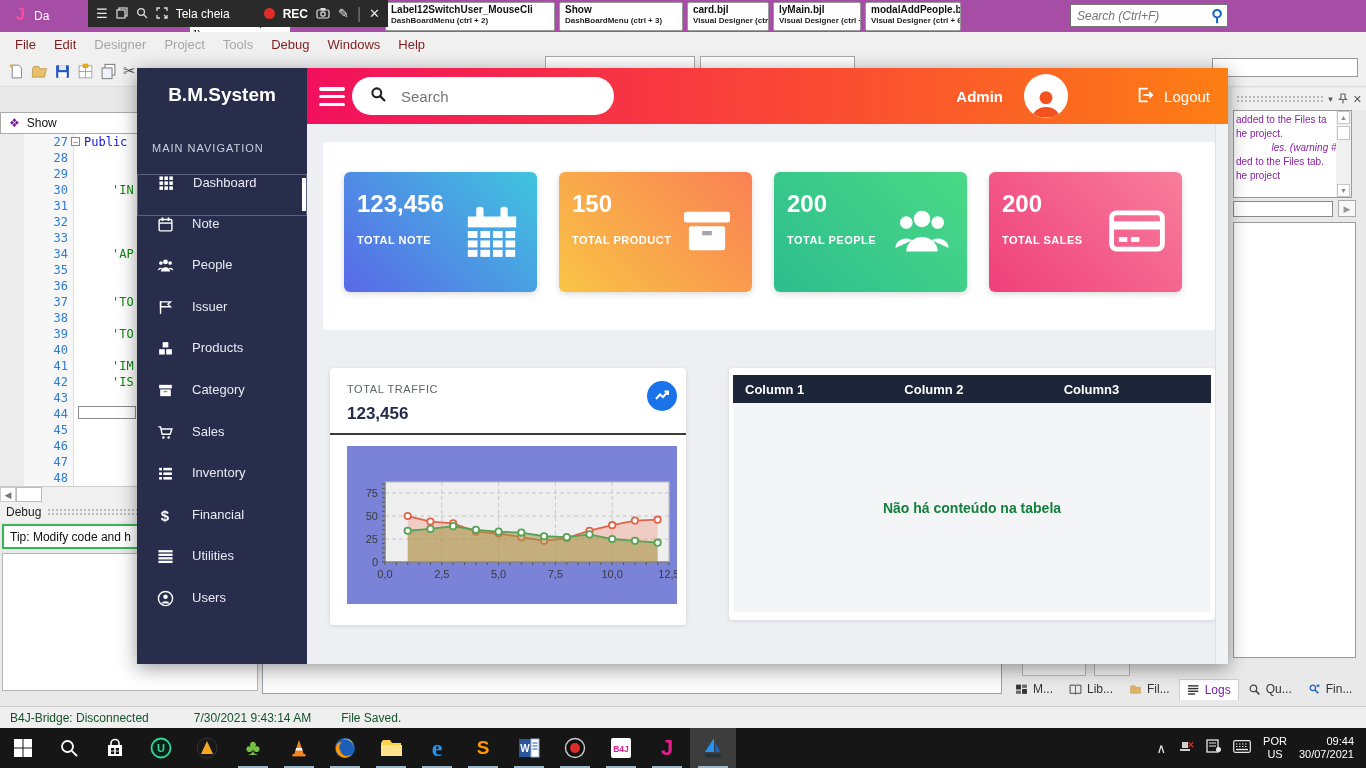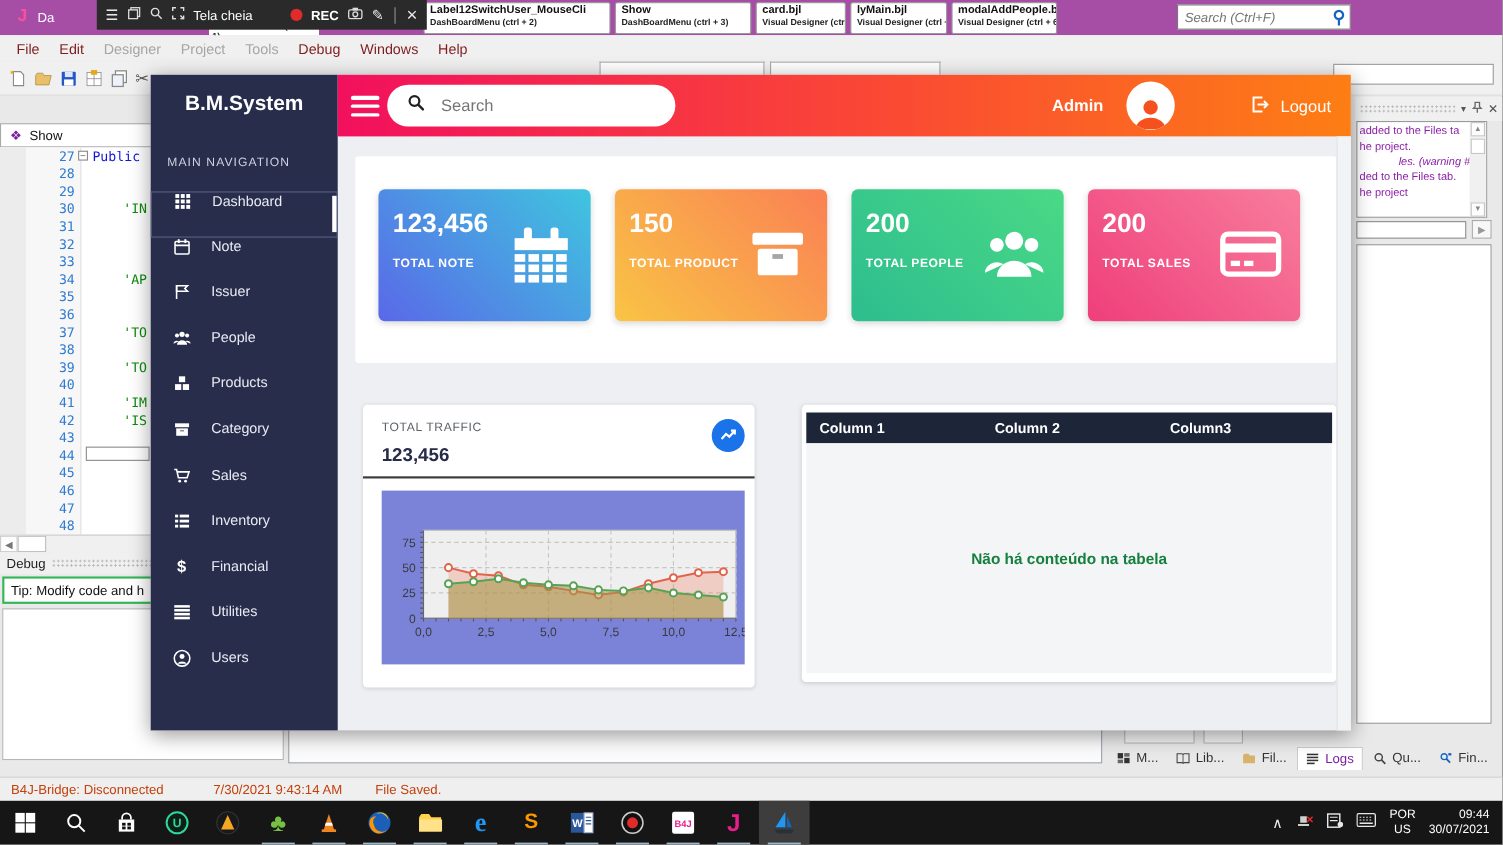--- a/index.html
+++ b/index.html
@@ -86,21 +86,21 @@
              font-size:9px;display:flex;align-items:center;justify-content:center;}
   .logs-big{left:1233px;top:222px;width:123px;height:436px;background:#fff;border:1px solid #9a9a9a;z-index:1;}
 
   
   .btabs{left:1008px;top:676px;width:358px;height:26px;display:flex;align-items:center;gap:2px;z-index:1;}
   .btab{display:flex;align-items:center;gap:5px;font-size:12px;color:#333;padding:3px 7px;}
   .btab.act{background:#fff;border:1px solid #ccc;border-bottom:0;color:#7b1fa2;}
 
   
   .statusbar{left:0;top:706px;width:1366px;height:22px;background:#efefef;border-top:1px solid #cfcfcf;
-             display:flex;align-items:center;font-size:12px;color:#c2410c;z-index:1;}
+             display:flex;align-items:center;font-size:12px;color:#14532d;z-index:1;}
   .statusbar span{margin-left:10px;}
   .statusbar .dt{margin-left:45px;} .statusbar .sv{margin-left:30px;}
 
   
   .appwin{left:137px;top:68px;width:1091px;height:596px;z-index:10;box-shadow:0 4px 18px rgba(0,0,0,.4);background:#edeff3;}
   .side{position:absolute;left:0;top:0;width:170px;height:596px;background:#272d4a;}
   .brand{position:absolute;left:0;top:16px;width:170px;text-align:center;color:#fff;font-weight:bold;font-size:19px;}
   .navttl{position:absolute;left:15px;top:74px;color:#cdd1e0;font-size:11px;letter-spacing:1px;}
   .nav{position:absolute;left:0;top:106px;width:170px;}
   .nitem{position:relative;height:41.6px;display:flex;color:#e9ebf4;font-size:13px;}
@@ -496,38 +496,38 @@
                 <rect x="6.5" y="2" width="2.5" height="5" fill="currentColor"></rect>
                 <rect x="15" y="2" width="2.5" height="5" fill="currentColor"></rect>
                 <line x1="3" y1="10" x2="21" y2="10" stroke="currentColor" stroke-width="2"></line>
               </svg>
             </span>
             <span>Note</span>
           </div>
           <div class="nitem">
             <span class="nic">
               <svg width="17" height="17" viewBox="0 0 24 24">
-                <line x1="5" y1="3" x2="5" y2="21" stroke="currentColor" stroke-width="2"></line>
-                <path d="M5 4 H19 L15.5 7.5 19 11 H5 Z" fill="none" stroke="currentColor" stroke-width="2"></path>
-              </svg>
-            </span>
-            <span>Issuer</span>
-          </div>
-          <div class="nitem">
-            <span class="nic">
-              <svg width="17" height="17" viewBox="0 0 24 24">
                 <circle cx="5.5" cy="8.5" r="2.6" fill="currentColor"></circle>
                 <circle cx="18.5" cy="8.5" r="2.6" fill="currentColor"></circle>
                 <circle cx="12" cy="7" r="3.4" fill="currentColor"></circle>
                 <path d="M1 19 a4.5 4 0 0 1 7 -3.2" fill="currentColor"></path>
                 <path d="M23 19 a4.5 4 0 0 0 -7 -3.2" fill="currentColor"></path>
                 <path d="M5.5 20.5 a6.5 6 0 0 1 13 0 Z" fill="currentColor"></path>
               </svg>
             </span>
             <span>People</span>
+          </div>
+          <div class="nitem">
+            <span class="nic">
+              <svg width="17" height="17" viewBox="0 0 24 24">
+                <line x1="5" y1="3" x2="5" y2="21" stroke="currentColor" stroke-width="2"></line>
+                <path d="M5 4 H19 L15.5 7.5 19 11 H5 Z" fill="none" stroke="currentColor" stroke-width="2"></path>
+              </svg>
+            </span>
+            <span>Issuer</span>
           </div>
           <div class="nitem">
             <span class="nic">
               <svg width="17" height="17" viewBox="0 0 24 24">
                 <rect x="8" y="3" width="8" height="7.5" fill="currentColor"></rect>
                 <rect x="3" y="13" width="8" height="7.5" fill="currentColor"></rect>
                 <rect x="13" y="13" width="8" height="7.5" fill="currentColor"></rect>
               </svg>
             </span>
             <span>Products</span>

